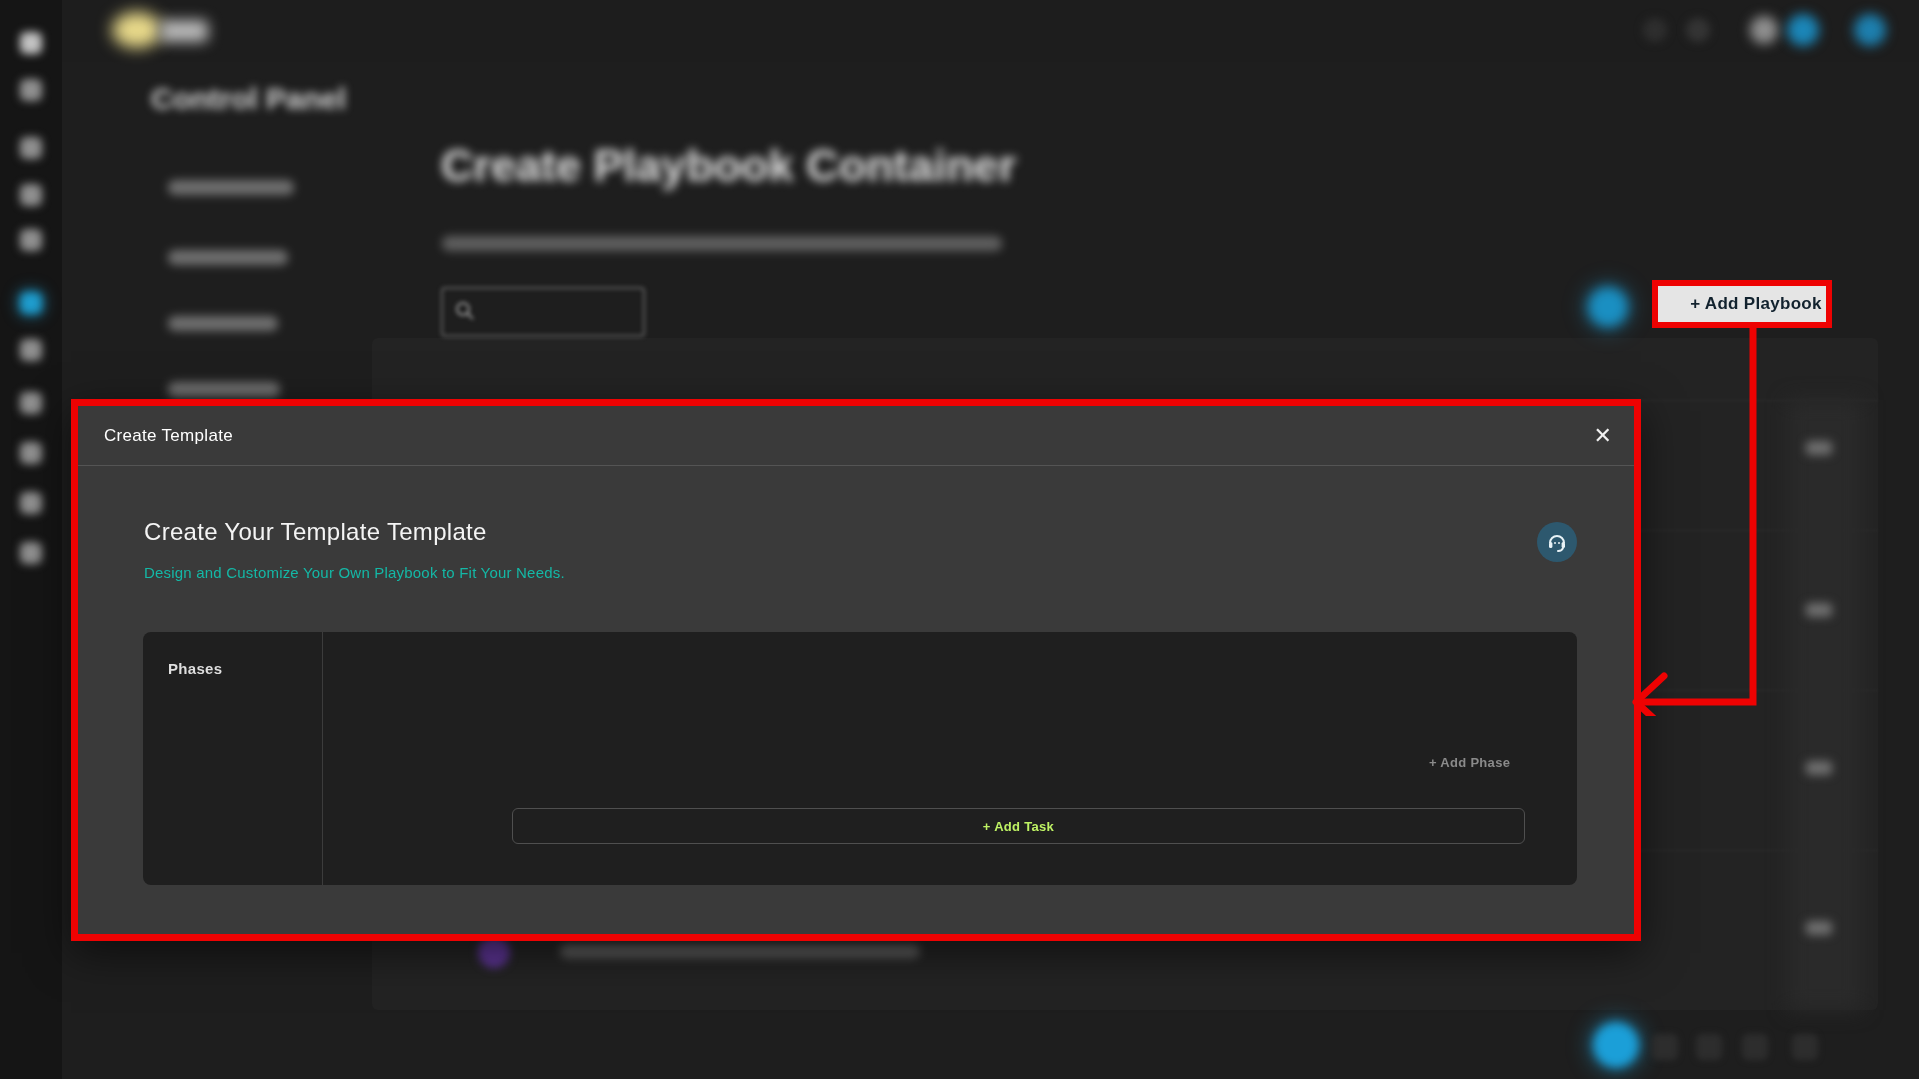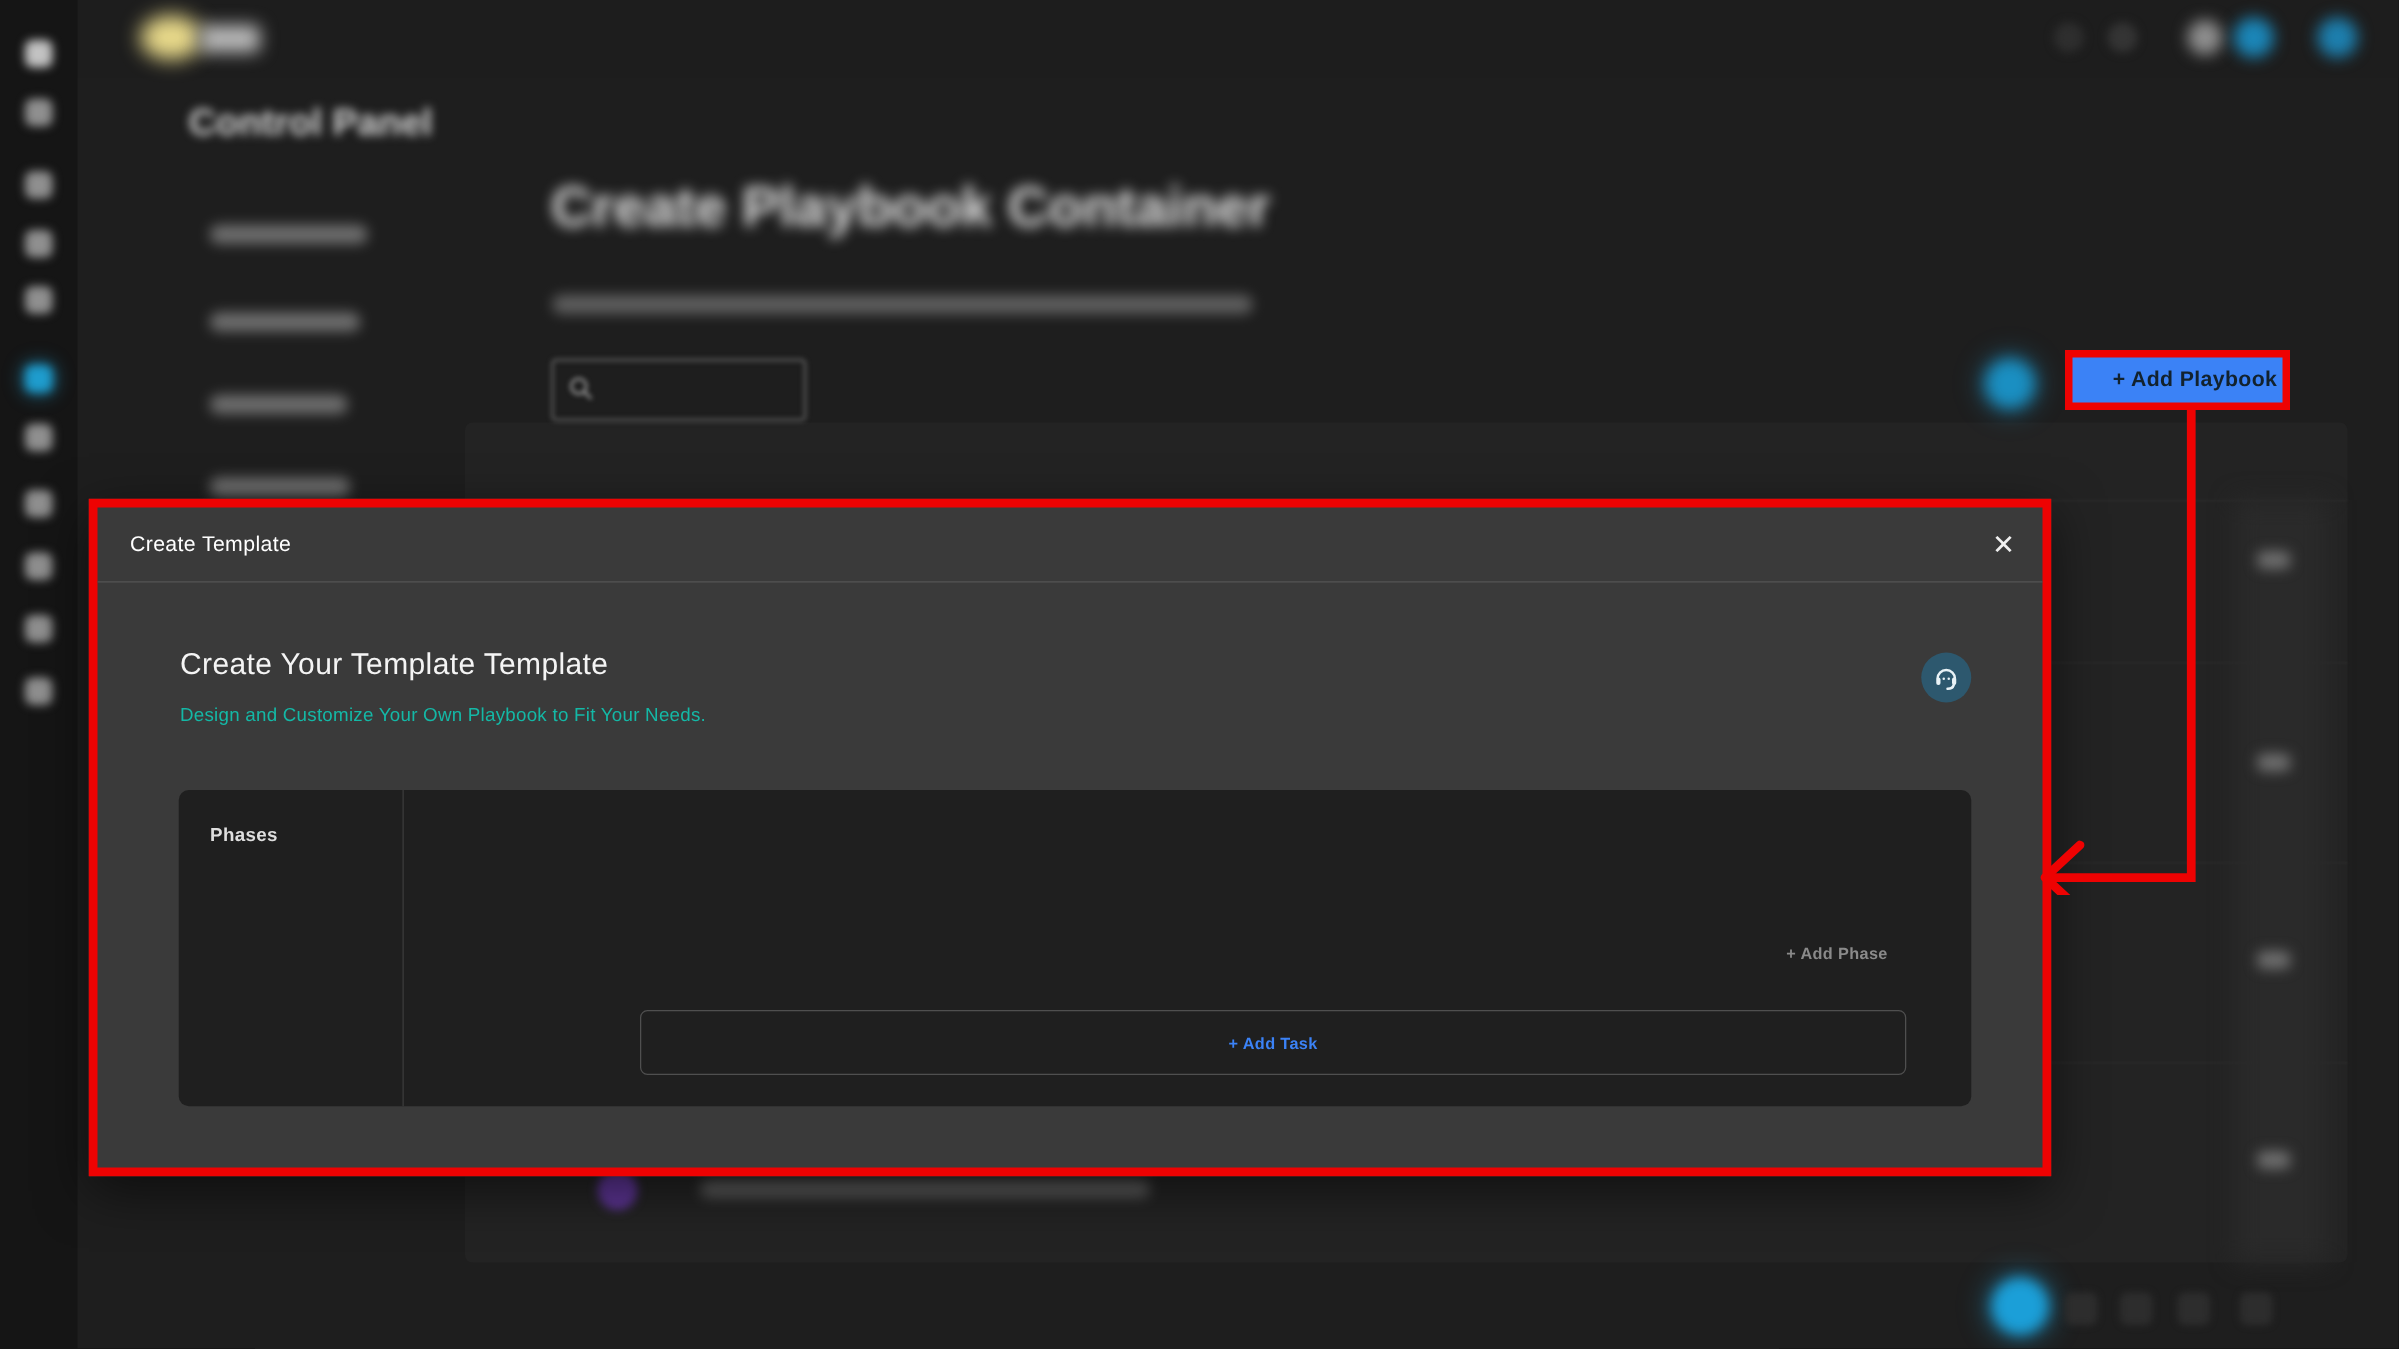--- a/index.html
+++ b/index.html
@@ -56,27 +56,27 @@
            background:#424242;border:none;border-radius:4px;color:#9a9a9a;
            font-size:13px;font-weight:bold;letter-spacing:.3px;
            font-family:"Liberation Sans",sans-serif;cursor:pointer;}
   .row2{position:absolute;left:214px;top:86px;right:0;bottom:0;}
   .inp-phase{position:absolute;left:153px;top:12px;width:825px;height:30px;
              font-size:14px;border-bottom:2px dotted #8c8c8c;}
   .inp-phase::placeholder{color:#6e6e6e;letter-spacing:.3px;}
   .addphase{position:absolute;left:1066px;top:36px;background:none;border:none;
             color:#8a8a8a;font-size:13px;font-weight:bold;letter-spacing:.3px;
             font-family:"Liberation Sans",sans-serif;cursor:pointer;}
-  .addtask{position:absolute;left:155px;top:90px;width:1013px;height:52px;
+  .addtask{position:absolute;left:155px;top:90px;width:1013px;height:36px;
            background:transparent;border:1px solid #4f4f4f;border-radius:6px;
-           color:#3b82f6;font-size:13px;font-weight:bold;letter-spacing:.3px;
+           color:#bef264;font-size:13px;font-weight:bold;letter-spacing:.3px;
            font-family:"Liberation Sans",sans-serif;cursor:pointer;}
   
   .addpb{left:1652px;top:280px;width:180px;height:48px;box-sizing:border-box;
-         border:6px solid #ee0202;background:#3b82f6;color:#12222e;font-size:17px;
+         border:6px solid #ee0202;background:#e5e5e5;color:#12222e;font-size:17px;
          font-weight:bold;letter-spacing:.3px;display:flex;align-items:center;
          justify-content:center;z-index:12;font-family:"Liberation Sans",sans-serif;
          cursor:pointer;padding-left:28px;}
   .arrow-svg{left:1620px;top:326px;z-index:11;}
   
   .pg-blue{left:1593px;top:1022px;width:46px;height:46px;border-radius:50%;
            background:#1b9fd8;filter:blur(5px);box-shadow:0 0 22px rgba(27,159,216,.7);}
   .pg-sq{top:1034px;width:26px;height:26px;border-radius:6px;background:#2d2d2d;
          filter:blur(3px);}
 </style>

